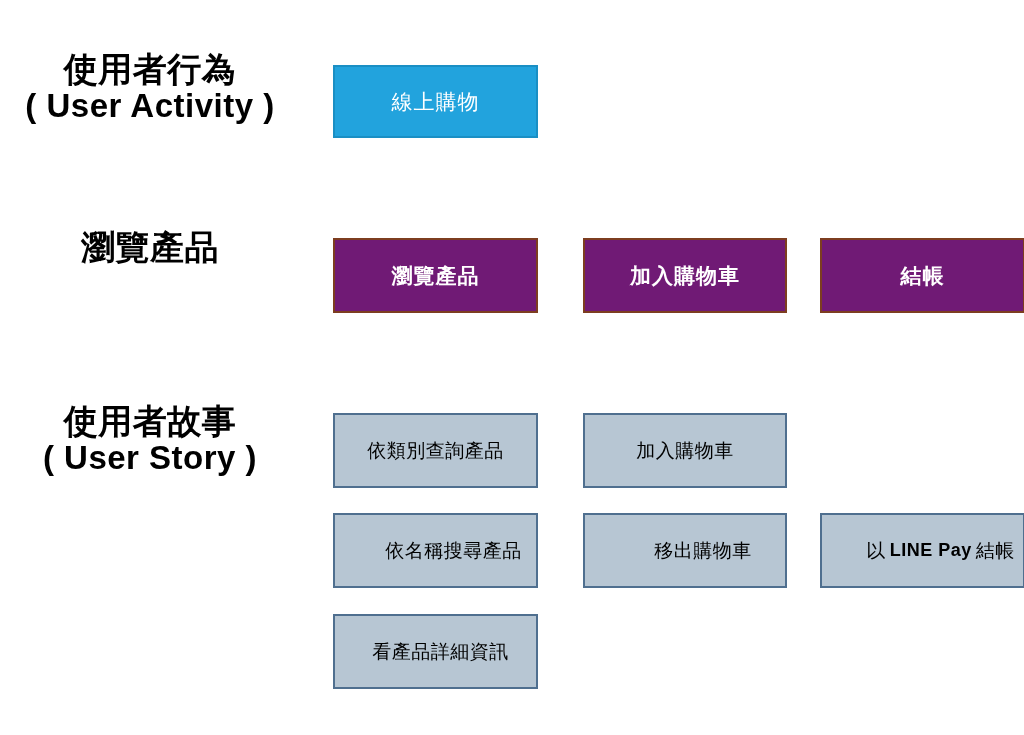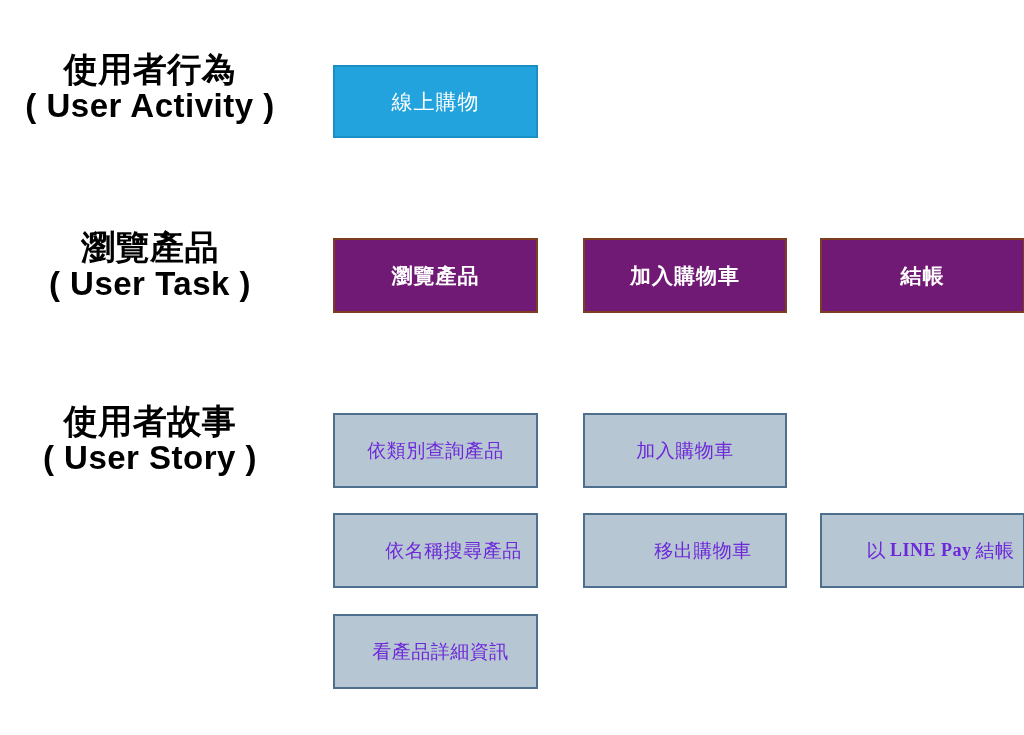--- a/index.html
+++ b/index.html
@@ -77,28 +77,28 @@
     color: #ffffff;
     font-size: 21px;
     font-weight: bold;
     letter-spacing: 1px;
   }
 
   
   .card-story {
     background: #b7c6d3;
     border: 2px solid #4f6f8f;
-    color: #6d28d9;
+    color: #000000;
     font-size: 19px;
     font-weight: normal;
     letter-spacing: 0.5px;
   }
 
   .card-story .mono {
-    font-family: Liberation Serif, serif;
+    font-family: Liberation Sans, sans-serif;
     font-weight: bold;
     font-size: 18px;
     padding: 0 4px;
   }
 
   
   
   .col1 { left: 333px; width: 205px; }
   .col2 { left: 583px; width: 204px; }
   .col3 { left: 820px; width: 205px; }
@@ -115,21 +115,20 @@
 
 <div id="canvas">
 
   <div class="row-label" id="label-activity">
     <span class="cn">使用者行為</span>
     <span class="en">( User Activity )</span>
   </div>
 
   <div class="row-label" id="label-task">
     <span class="cn">瀏覽產品</span>
-    <span class="en">( User Task )</span>
   </div>
 
   <div class="row-label" id="label-story">
     <span class="cn">使用者故事</span>
     <span class="en">( User Story )</span>
   </div>
 
   <div class="card card-activity col1 r-activity">線上購物</div>
 
   <div class="card card-task col1 r-task">瀏覽產品</div>

